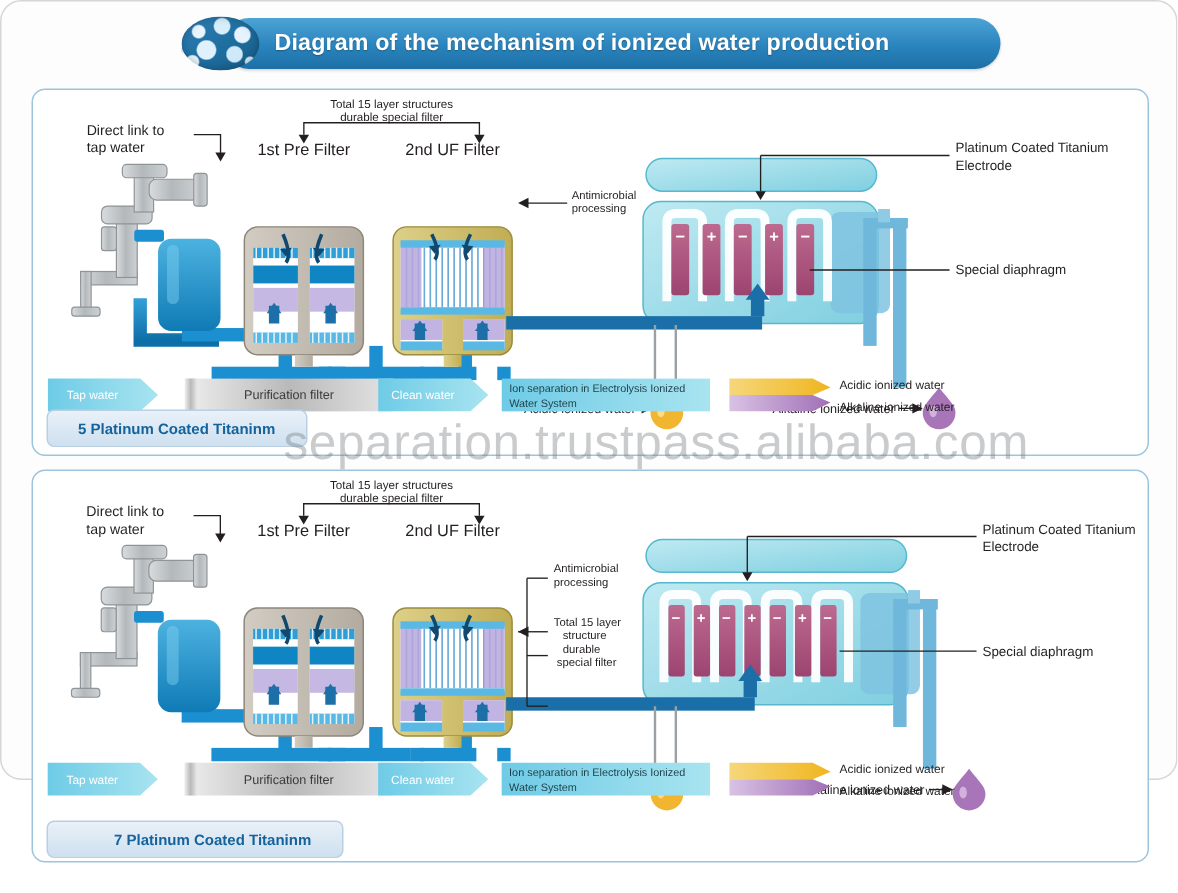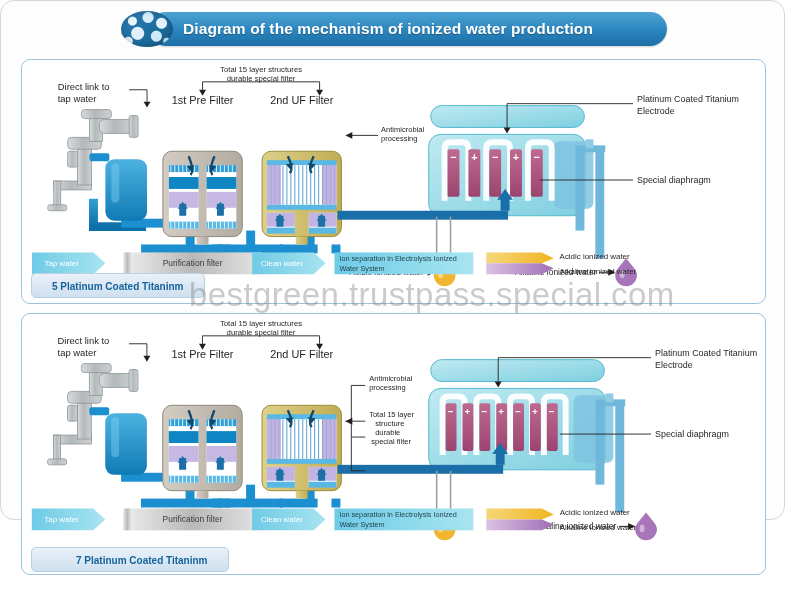--- a/index.html
+++ b/index.html
@@ -637,15 +637,15 @@
         <text x="318" y="205" font-size="7.3" fill="#1f3f4a">Ion separation in Electrolysis Ionized</text>
         <text x="318" y="215" font-size="7.3" fill="#1f3f4a">Water System</text>
         <text x="540" y="203" font-size="8" fill="#231f20">Acidic  ionized water</text>
         <text x="540" y="218" font-size="8" fill="#231f20">Alkaline ionized water</text>
       </g>
       <path d="M100,196 L108,196 L108,218 L100,218 Z" fill="url(#fbar2)"></path>
     </svg>
   </div>
   <div class="caption" id="caption-bottom">7 Platinum Coated Titaninm</div>
 
-  <div class="watermark">bestgreen.trustpass.special.com</div>
+  <div class="watermark">separation.trustpass.alibaba.com</div>
 
 </div>
 
 </body></html>

